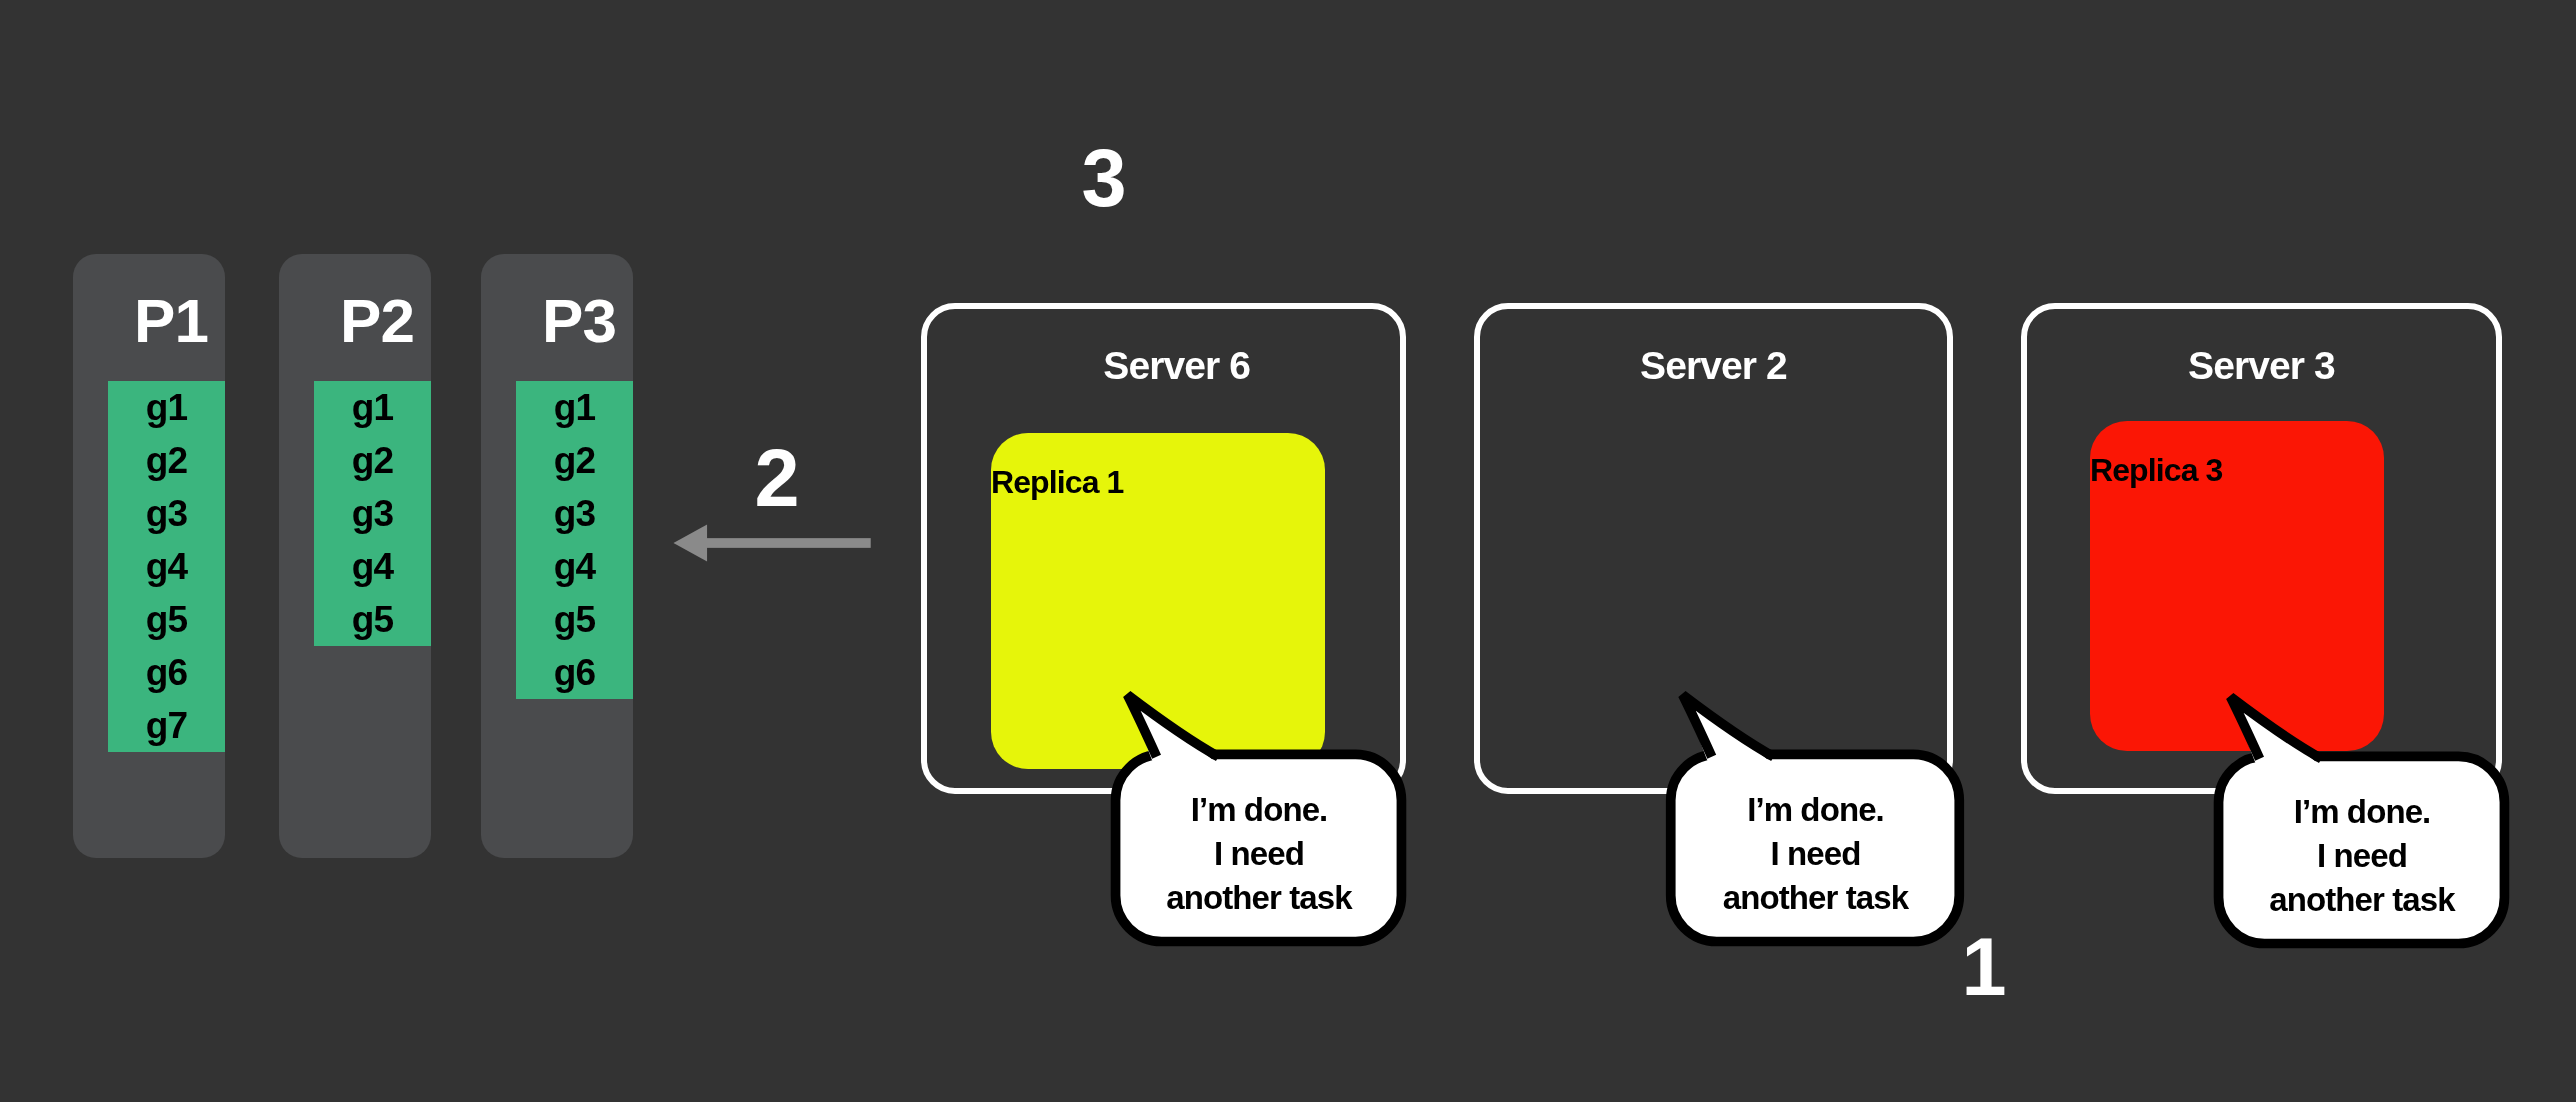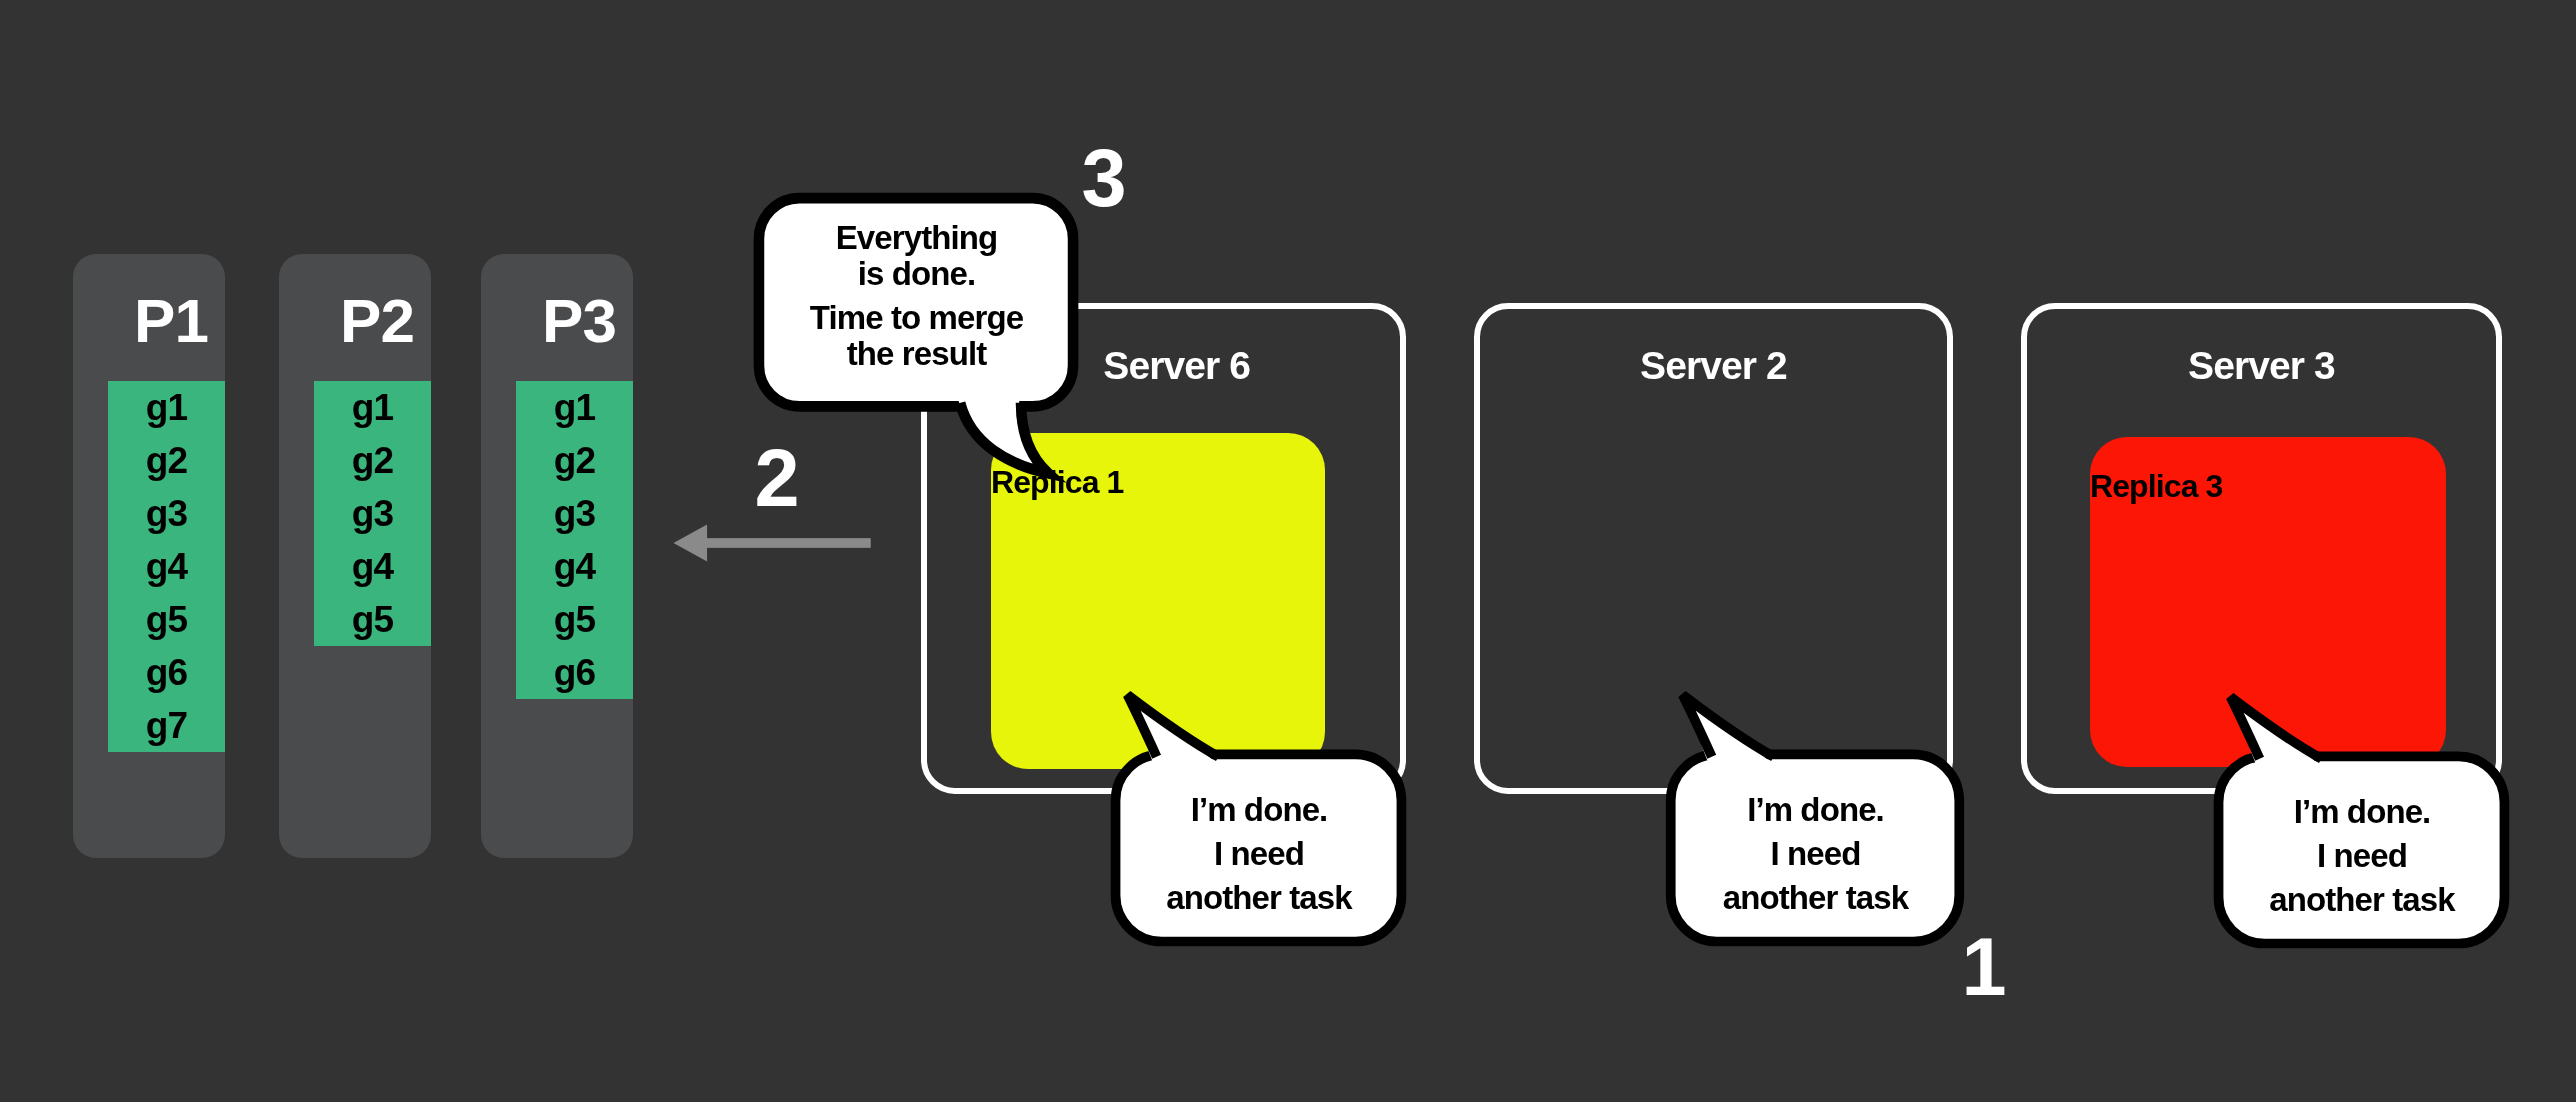--- a/index.html
+++ b/index.html
@@ -115,37 +115,24 @@
   <div class="server" style="left:1474px;width:467px;">
     <div class="server-label">Server 2</div>
   </div>
   <div class="server" style="left:2021px;width:469px;">
     <div class="server-label">Server 3</div>
   </div>
 
   <div class="replica replica-1" style="left:991px;top:433px;width:334px;height:336px;">
     <div class="replica-label">Replica 1</div>
   </div>
-  <div class="replica replica-3" style="left:2090px;top:437px;width:356px;height:330px;">
+  <div class="replica replica-3" style="left:2090px;top:421px;width:294px;height:330px;">
     <div class="replica-label">Replica 3</div>
   </div>
 
-  <div class="bubble" style="left:754px;top:193px;width:325px;height:219px;">
-    <svg style="left:-17.7px;top:-17.7px;" width="360" height="318" viewBox="-20 -20 408 360">
-      <rect x="6" y="6" width="356" height="236" rx="46" fill="#FFFFFF" stroke="#000000" stroke-width="12"></rect>
-      <path fill="#FFFFFF" d="M230 228 C243 280 286 308 334 318 C310 297 300 266 301 228 Z"></path>
-      <path fill="none" stroke="#000000" stroke-width="12" d="M234 238 C246 284 288 308 334 318 C312 298 303 270 303 238"></path>
-    </svg>
-    <div class="bubble-text merge-text">
-      <div>Everything</div>
-      <div>is done.</div>
-      <div class="merge-gap">Time to merge</div>
-      <div>the result</div>
-    </div>
-  </div>
 
   <div class="bubble" style="left:1111px;top:750px;width:296px;height:197px;">
     <svg style="left:-17.7px;top:-71px;" width="331" height="285" viewBox="-20 -80 375 323">
       <rect x="5.5" y="5.5" width="324" height="212" rx="52" fill="#FFFFFF" stroke="#000000" stroke-width="11"></rect>
       <path fill="#FFFFFF" d="M50 20 C40 -6 29 -36 19 -62 C50 -40 88 -12 126 20 Z"></path>
       <path fill="none" stroke="#000000" stroke-width="11" d="M52 8 C42 -14 30 -40 19 -62 C48 -40 86 -12 122 8"></path>
     </svg>
     <div class="bubble-text worker-text">
       <div>I’m done.</div>
       <div>I need</div>

